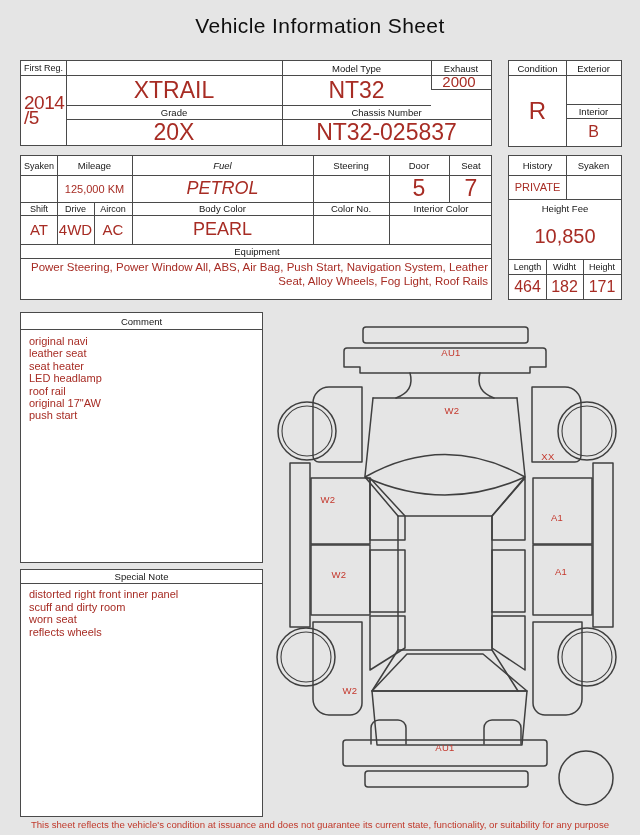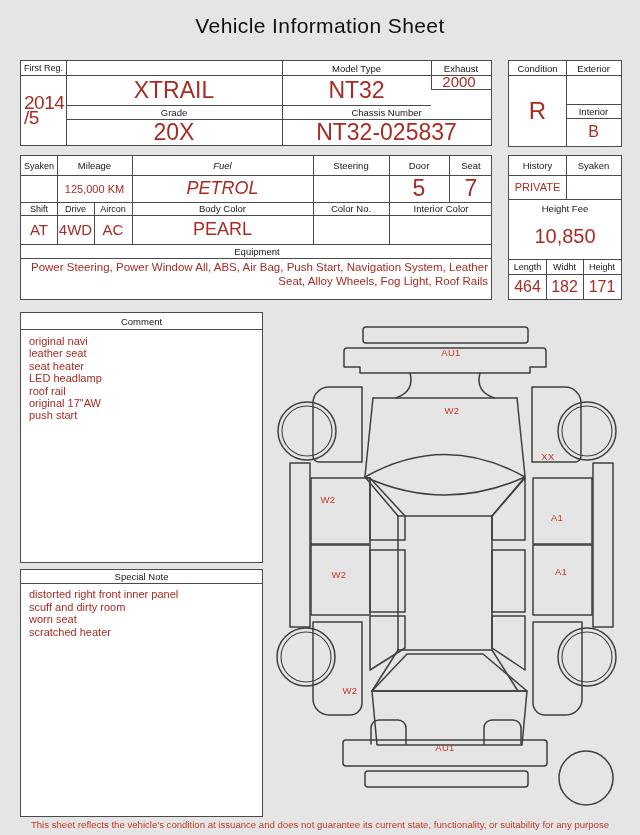--- a/index.html
+++ b/index.html
@@ -158,21 +158,21 @@
     </div>
   </div>
 
   <div class="box" style="left:20px;top:569px;width:243px;height:248px;">
     <div class="hl" style="top:13px;left:0;width:241px;"></div>
     <div class="cell hdr" style="left:0;top:0;width:241px;height:13px;">Special Note</div>
     <div class="freeblock" style="left:8px;top:18px;width:228px;line-height:12.5px;">
       <div>distorted right front inner panel</div>
       <div>scuff and dirty room</div>
       <div>worn seat</div>
-      <div>scratched heater</div>
+      <div>reflects wheels</div>
     </div>
   </div>
 
   <div style="position:absolute;left:275px;top:310px;width:365px;height:500px;">
     <svg width="365" height="500" viewBox="0 0 365 500">
       <g class="car">
 
         <rect x="88" y="17" width="165" height="16" rx="3"></rect>
         <path d="M72,38 h196 a3,3 0 0 1 3,3 v16 h-16 v6 h-170 v-6 h-16 v-16 a3,3 0 0 1 3,-3 z"></path>
 

